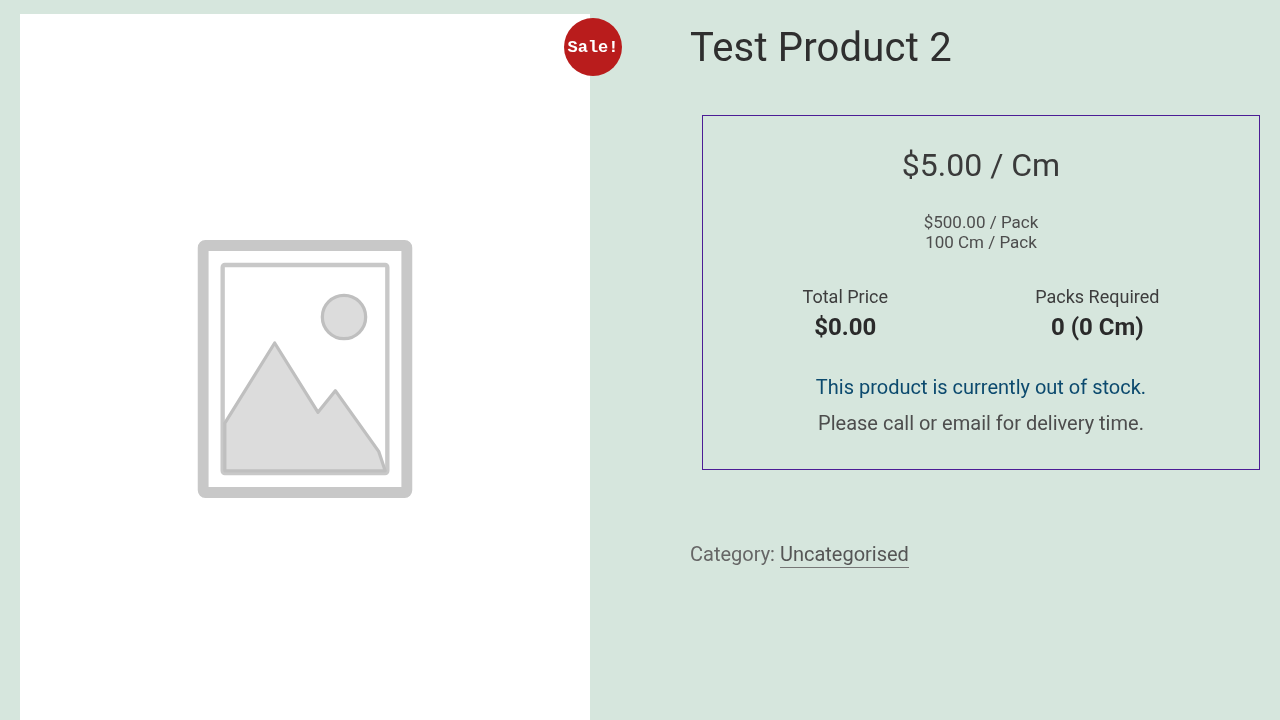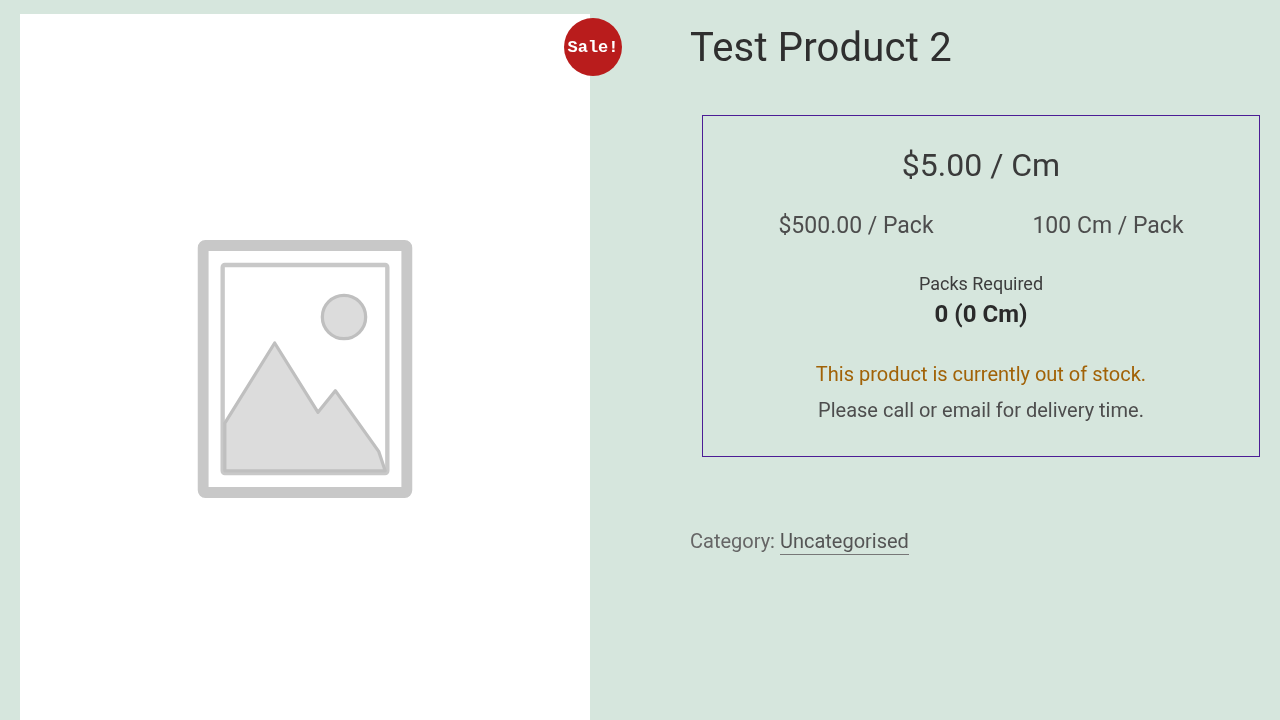--- a/index.html
+++ b/index.html
@@ -69,44 +69,45 @@
     margin-left: 12px;
   }
   .unit-price {
     font-size: 32px;
     color: #3a3a3a;
     margin-bottom: 28px;
   }
   .sub-row {
     display: flex;
     justify-content: space-around;
-    font-size: 23px;
+    font-size: 17px;
     color: #4d4d4d;
     margin-bottom: 34px;
+    flex-direction: column;
   }
   .qty-input {
     width: 100%;
     height: 62px;
     border: 2px solid #2f2f2f;
     background: #fff;
     text-align: center;
     font-size: 20px;
     color: #555;
     outline: none;
     margin-bottom: 26px;
   }
   .qty-input::placeholder { color: #555; }
   .totals-row {
     display: flex;
     justify-content: space-around;
     margin-bottom: 34px;
   }
   .totals-row .label { font-size: 18px; color: #3d3d3d; margin-bottom: 6px; }
   .totals-row .value { font-size: 24px; font-weight: 700; color: #2a2a2a; }
-  .stock-msg { color: #a16207; font-size: 20px; margin-bottom: 12px; }
+  .stock-msg { color: #0c4a6e; font-size: 20px; margin-bottom: 12px; }
   .delivery-msg { color: #4d4d4d; font-size: 20px; }
   .category-line {
     margin-top: 72px;
     font-size: 20px;
     color: #666;
   }
   .category-line a {
     color: #555;
     text-decoration: none;
     border-bottom: 1px solid #777;
@@ -139,20 +140,24 @@
       <div class="unit-price">$5.00 / Cm</div>
 
       <div class="sub-row">
         <div>$500.00 / Pack</div>
         <div>100 Cm / Pack</div>
       </div>
 
 
       <div class="totals-row">
         <div>
+          <div class="label">Total Price</div>
+          <div class="value">$0.00</div>
+        </div>
+        <div>
           <div class="label">Packs Required</div>
           <div class="value">0 (0 Cm)</div>
         </div>
       </div>
 
       <div class="stock-msg">This product is currently out of stock.</div>
       <div class="delivery-msg">Please call or email for delivery time.</div>
 
     </div>
 

